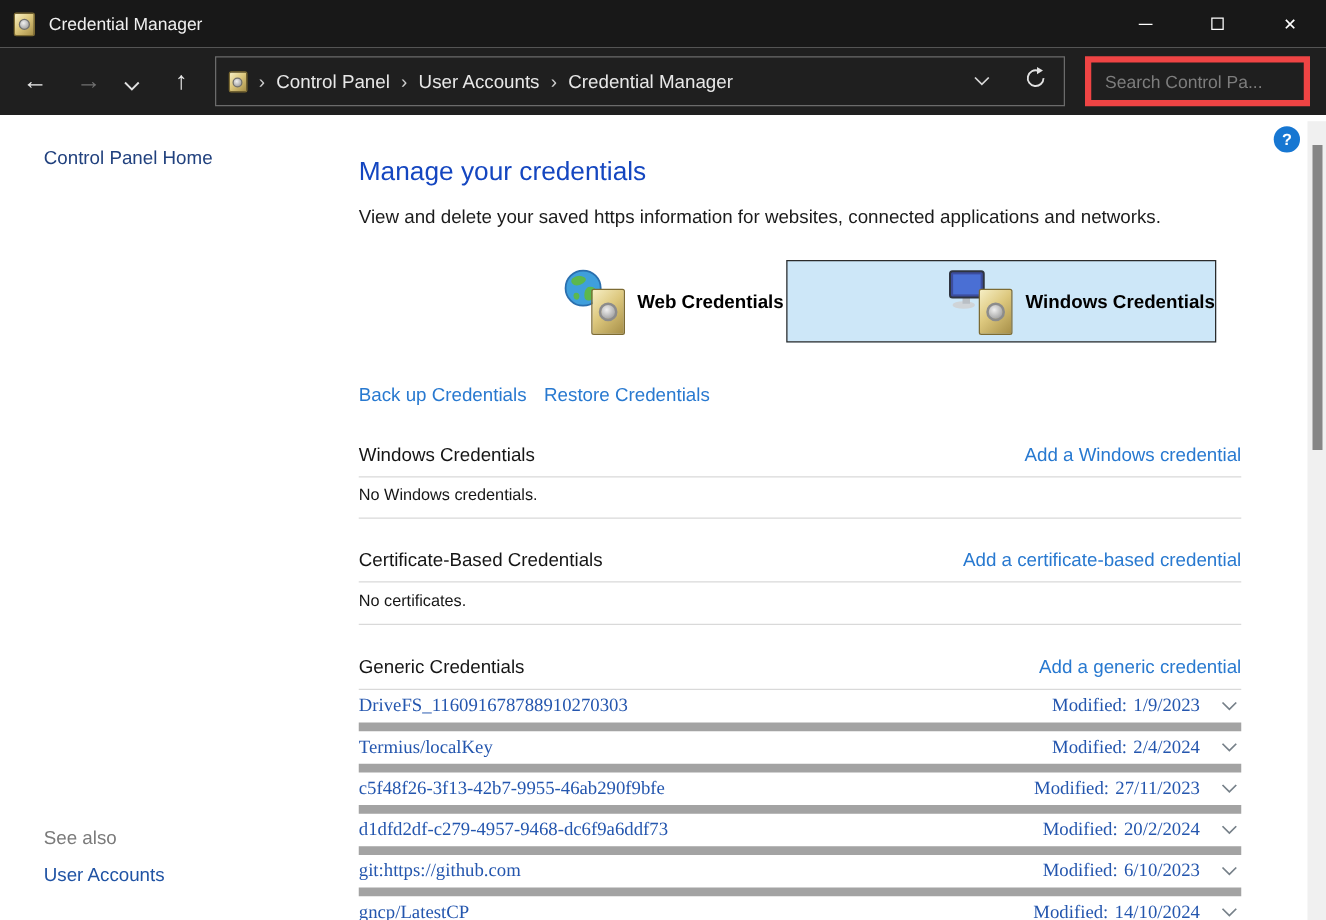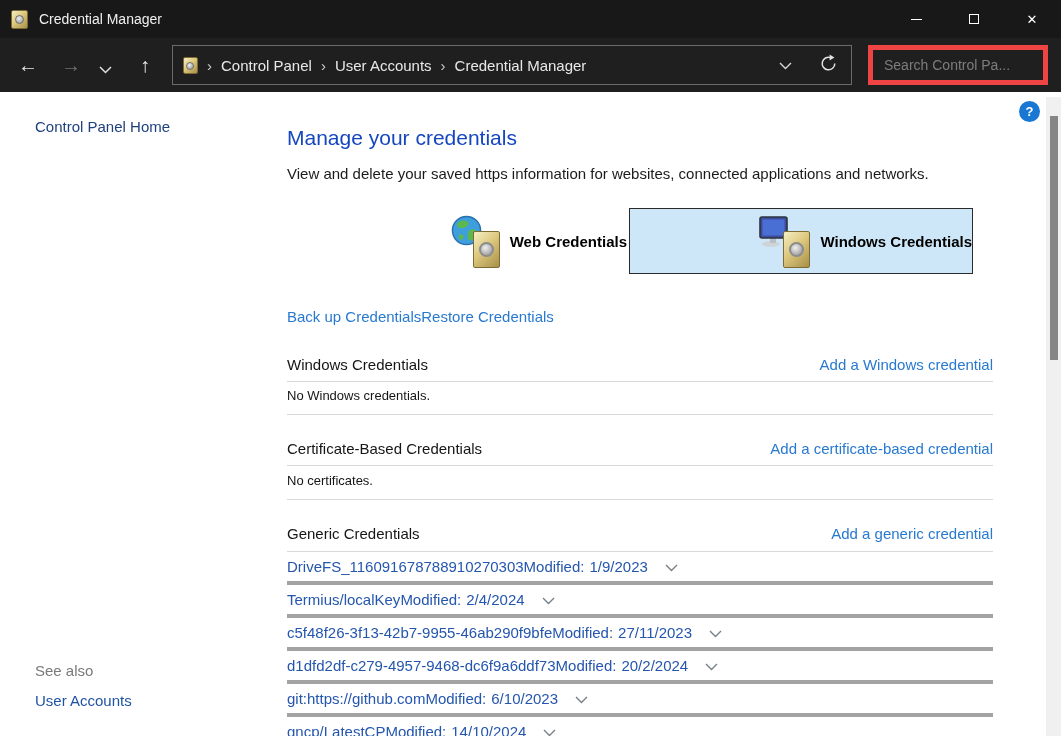--- a/index.html
+++ b/index.html
@@ -68,37 +68,37 @@
   .tile-web { left:0; width:340px; }
   .tile-win { left:342px; width:344px; background:#cde7f8; border:1px solid #2b2b2b; padding-left:10px; }
   .tile-icon { position:relative; width:52px; height:58px; flex:0 0 52px; }
   .tile-label { font-size:15px; font-weight:bold; color:#000; margin-left:7px; white-space:nowrap; }
   .globe { position:absolute; left:0; top:3px; }
   .monitor { position:absolute; left:-2px; top:4px; }
   .tile-safe { position:absolute; right:3px; bottom:2px; width:27px; height:37px; }
   .tile-safe .dial { width:15px; height:15px; left:5px; top:10px; border:2px solid #8c8c8c; }
 
   
-  .cred-actions { position:absolute; top:216px; display:flex; }
+  .cred-actions { position:absolute; top:216px; display:flex; gap:14px; }
   .task-link { color:#2879d0; font-size:15px; white-space:nowrap; }
 
   
   .sec-hdr { position:absolute; width:706px; display:flex; justify-content:space-between; align-items:baseline; }
   .sec-title { font-size:15px; color:#151515; }
   .divider { position:absolute; width:706px; border-top:1px solid #d9d9d9; }
   .empty-text { position:absolute; font-size:13px; color:#151515; }
   .hdr1 { top:264px; } .div1 { top:289px; }
   .emp1 { top:296px; } .div2 { top:322px; }
   .hdr2 { top:348px; } .div3 { top:373px; }
   .emp2 { top:381px; } .div4 { top:407px; }
   .hdr3 { top:433px; } .div5 { top:459px; }
 
   .cred-list { position:absolute; top:460px; width:706px; }
-  .cred-row { height:33px; display:flex; align-items:center; justify-content:flex-start;
-              border-bottom:4px solid #a3a3a3; }
+  .cred-row { height:33px; display:flex; align-items:center; justify-content:space-between;
+              border-bottom:7px solid #a3a3a3;font-family:Liberation Serif, serif; }
   .cred-name { font-size:15px; color:#2456ae; text-decoration:none; white-space:nowrap; }
   .cred-right { display:flex; align-items:center; gap:17px; padding-right:3px; }
   .cred-mod { font-size:15px; color:#2456ae; white-space:nowrap; }
   .cred-mod .mdate { margin-left:5px; }
   a { text-decoration:none; cursor:pointer; }
 </style>
 </head>
 <body>
 
 <div class="titlebar">

